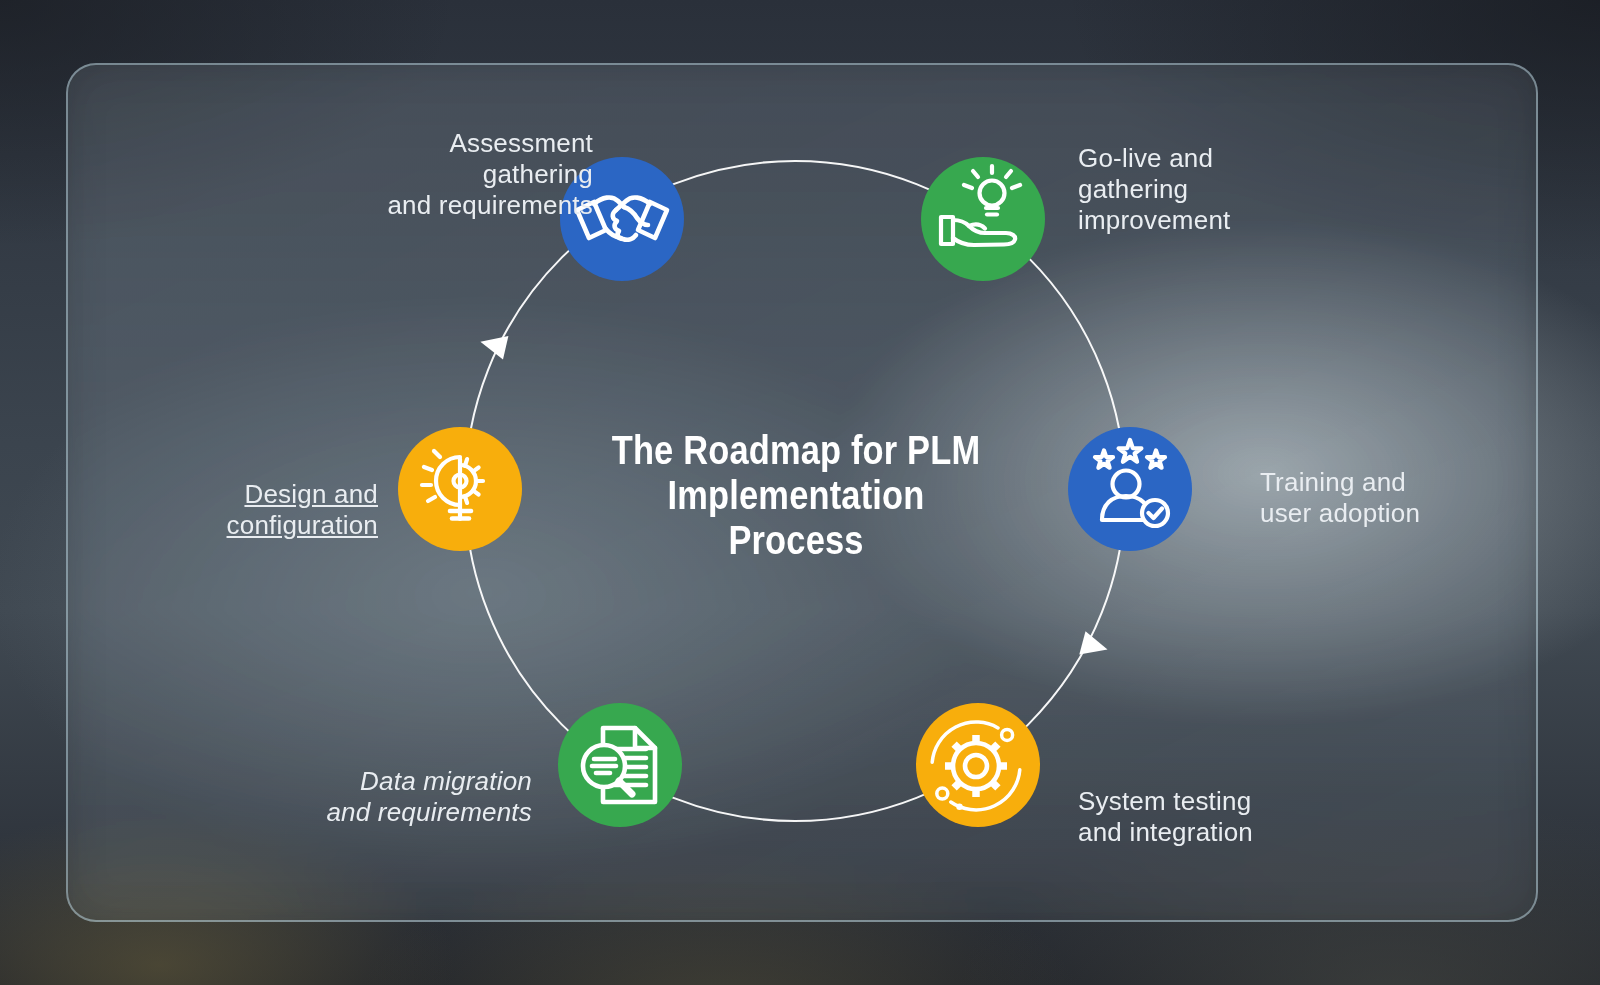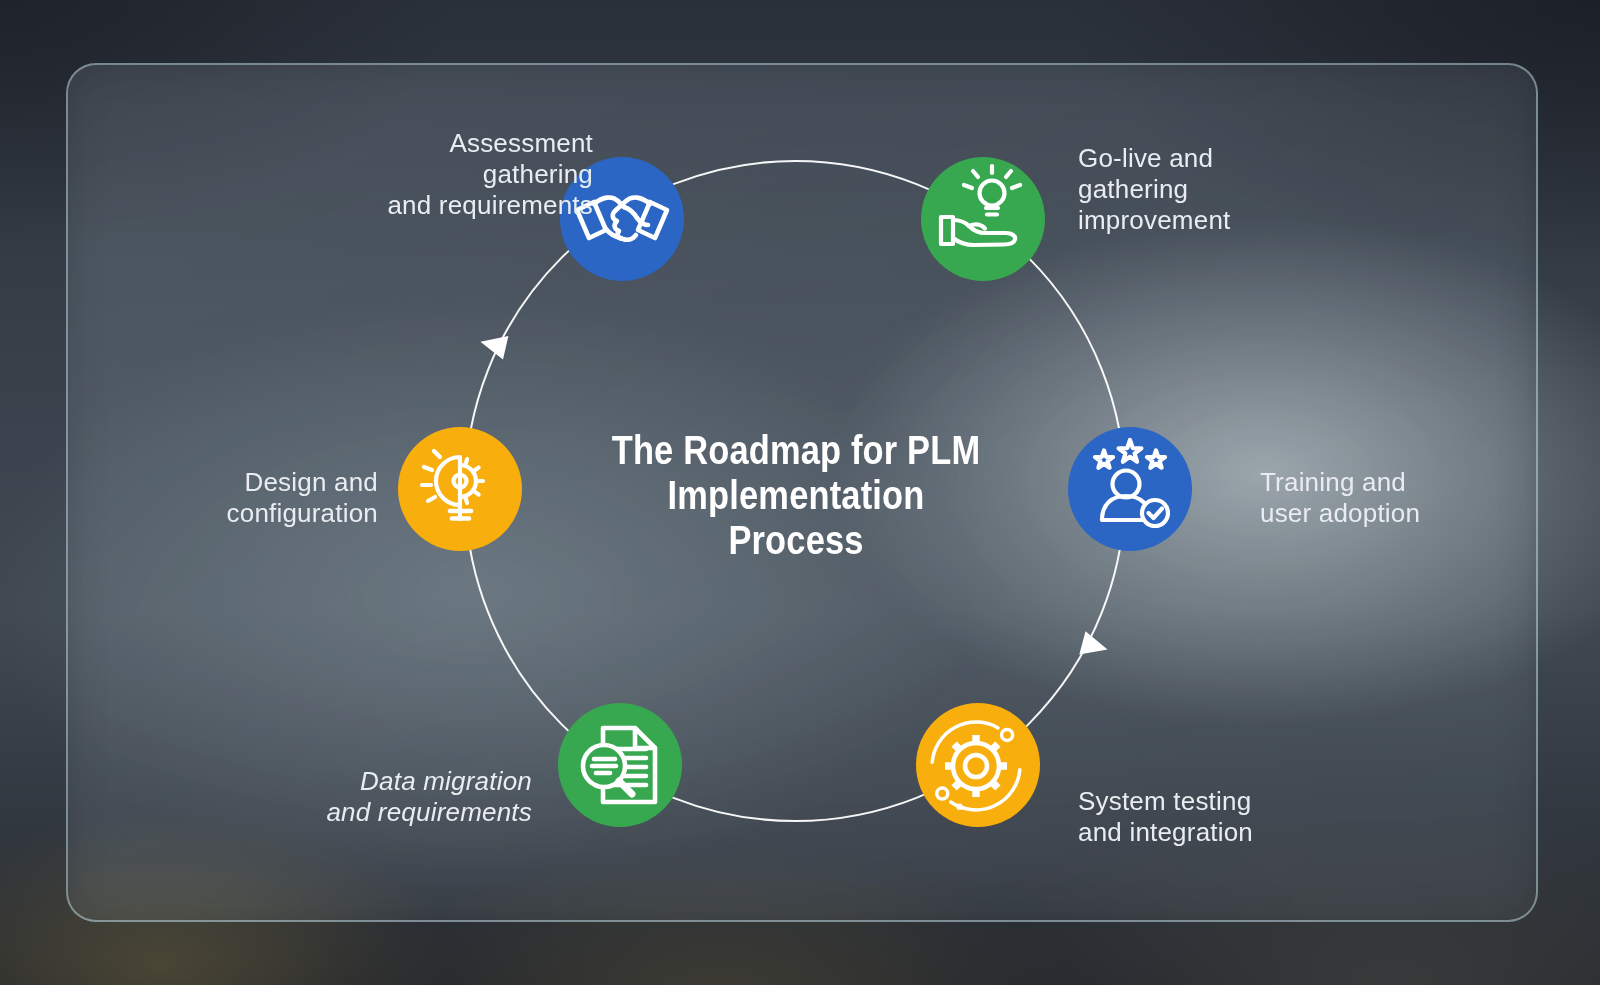--- a/index.html
+++ b/index.html
@@ -35,21 +35,21 @@
   .ic { stroke:#ffffff; fill:none; stroke-width:4.6; stroke-linecap:round; stroke-linejoin:round; }
   .ic-thin { stroke-width:4.2; }
   .label { position:absolute; font-size:26px; line-height:31px; color:#e9edf1; letter-spacing:0.2px; }
   .label span { display:block; }
   .align-r { text-align:right; }
   .label-assessment { right:1007px; top:128px; }
   .label-golive     { left:1078px;  top:143px; }
   .label-training   { left:1224px;  top:467px;margin-left:36px; }
   .label-testing    { left:1078px;  top:786px; }
   .label-data       { right:1068px; top:766px;font-style:italic; }
-  .label-design     { right:1222px; top:467px; }
+  .label-design     { right:1222px; top:479px;text-decoration:underline; }
   .title {
     position:absolute; left:496px; top:428px; width:600px;
     text-align:center; color:#ffffff; font-weight:bold;
     font-size:41px; line-height:45px; letter-spacing:0.2px;
     transform:scaleX(0.84);
   }
   .title span { display:block; }
 </style>
 </head>
 <body>

